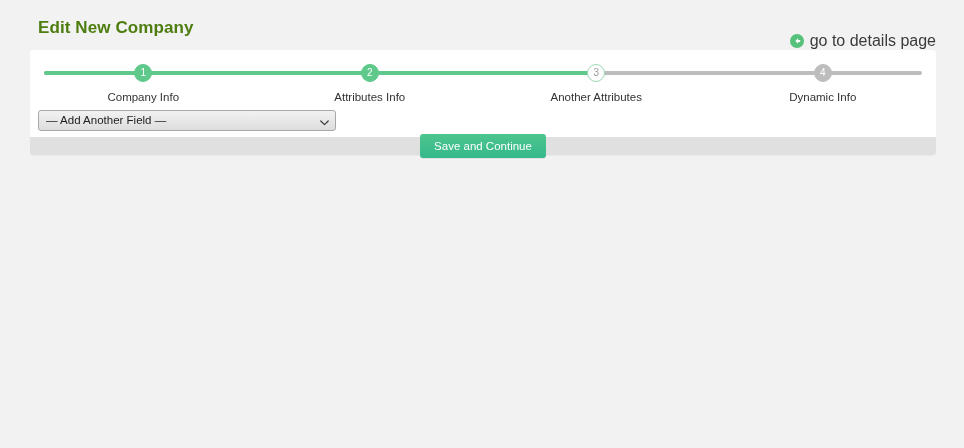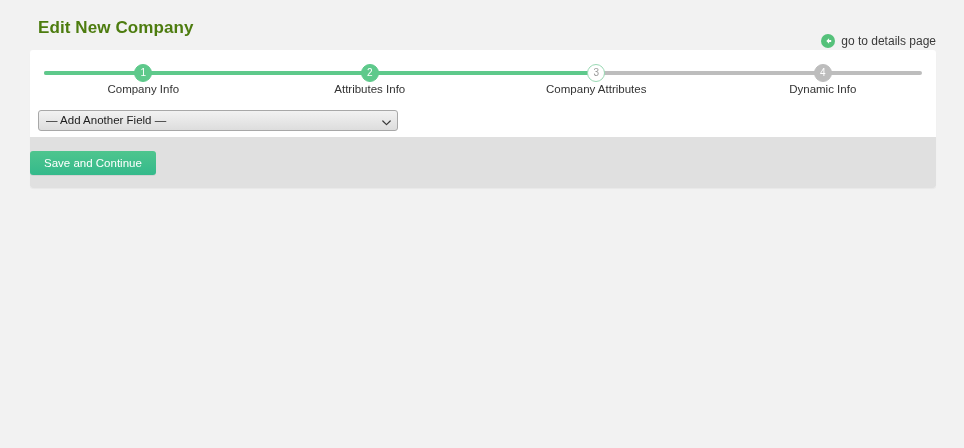--- a/index.html
+++ b/index.html
@@ -50,21 +50,21 @@
     border-radius: 50%;
     background: #5cb85c;
     background: #55c17a;
     display: flex;
     align-items: center;
     justify-content: center;
     flex: 0 0 auto;
   }
   .back-circle-icon svg { display: block; }
   .details-link-label {
-    font-size: 12px;
+    font-size: 16px;
     color: #3a3a3a;
     line-height: 14px;
     white-space: nowrap;
   }
 
   
   .card {
     position: absolute;
     left: 30px;
     top: 50px;
@@ -142,34 +142,35 @@
     background: #ffffff;
     color: #9b9b9b;
     border: 1px solid #9ad9b4;
   }
   .step-bubble.todo {
     background: #bdbdbd;
     color: #ffffff;
     border: 1px solid #bdbdbd;
   }
   .step-label {
+    margin-top: 8px;
     font-size: 11.5px;
     color: #333333;
     white-space: nowrap;
     line-height: 14px;
   }
 
   
   .field-row {
     position: absolute;
     left: 8px;
     top: 60px;
   }
   .field-select {
-    width: 360px;
+    width: 298px;
     height: 21px;
     font-family: "Liberation Sans", sans-serif;
     font-size: 11.5px;
     color: #1d1d1d;
     background: #e2e2e2;
     background: linear-gradient(#f2f2f2, #dddddd);
     border: 1px solid #a8a8a8;
     border-radius: 3px;
     padding: 0 18px 0 7px;
     appearance: none;
@@ -187,26 +188,27 @@
     right: 7px;
     top: 50%;
     transform: translateY(-50%);
     pointer-events: none;
     display: block;
   }
 
   
   .card-footer {
     position: relative;
-    height: 51px;
+    height: 18px;
     background: #e0e0e0;
     border-bottom-left-radius: 3px;
     border-bottom-right-radius: 3px;
     display: flex;
     align-items: center;
+    justify-content: center;
   }
   .btn-primary {
     font-family: "Liberation Sans", sans-serif;
     font-size: 11.5px;
     color: #ffffff;
     background: linear-gradient(#4ec58e, #34b98b);
     border: none;
     border-radius: 3px;
     padding: 5px 14px;
     line-height: 14px;
@@ -245,21 +247,21 @@
             <span class="step-label">Company Info</span>
           </div>
 
           <div class="wizard-step">
             <span class="step-bubble done">2</span>
             <span class="step-label">Attributes Info</span>
           </div>
 
           <div class="wizard-step">
             <span class="step-bubble current">3</span>
-            <span class="step-label">Company Attributes</span>
+            <span class="step-label">Another Attributes</span>
           </div>
 
           <div class="wizard-step">
             <span class="step-bubble todo">4</span>
             <span class="step-label">Dynamic Info</span>
           </div>
 
         </div>
       </div>
 

